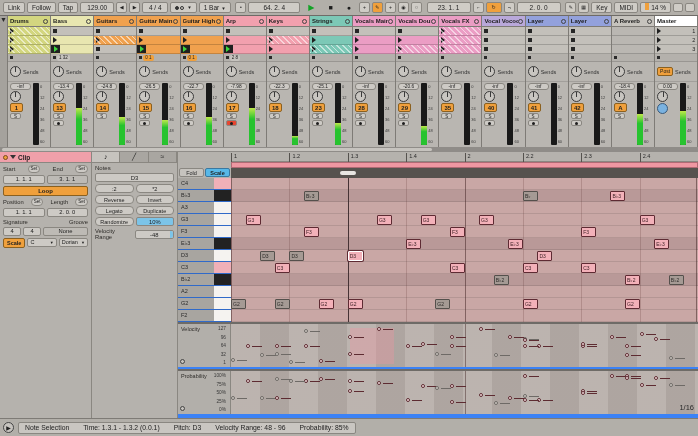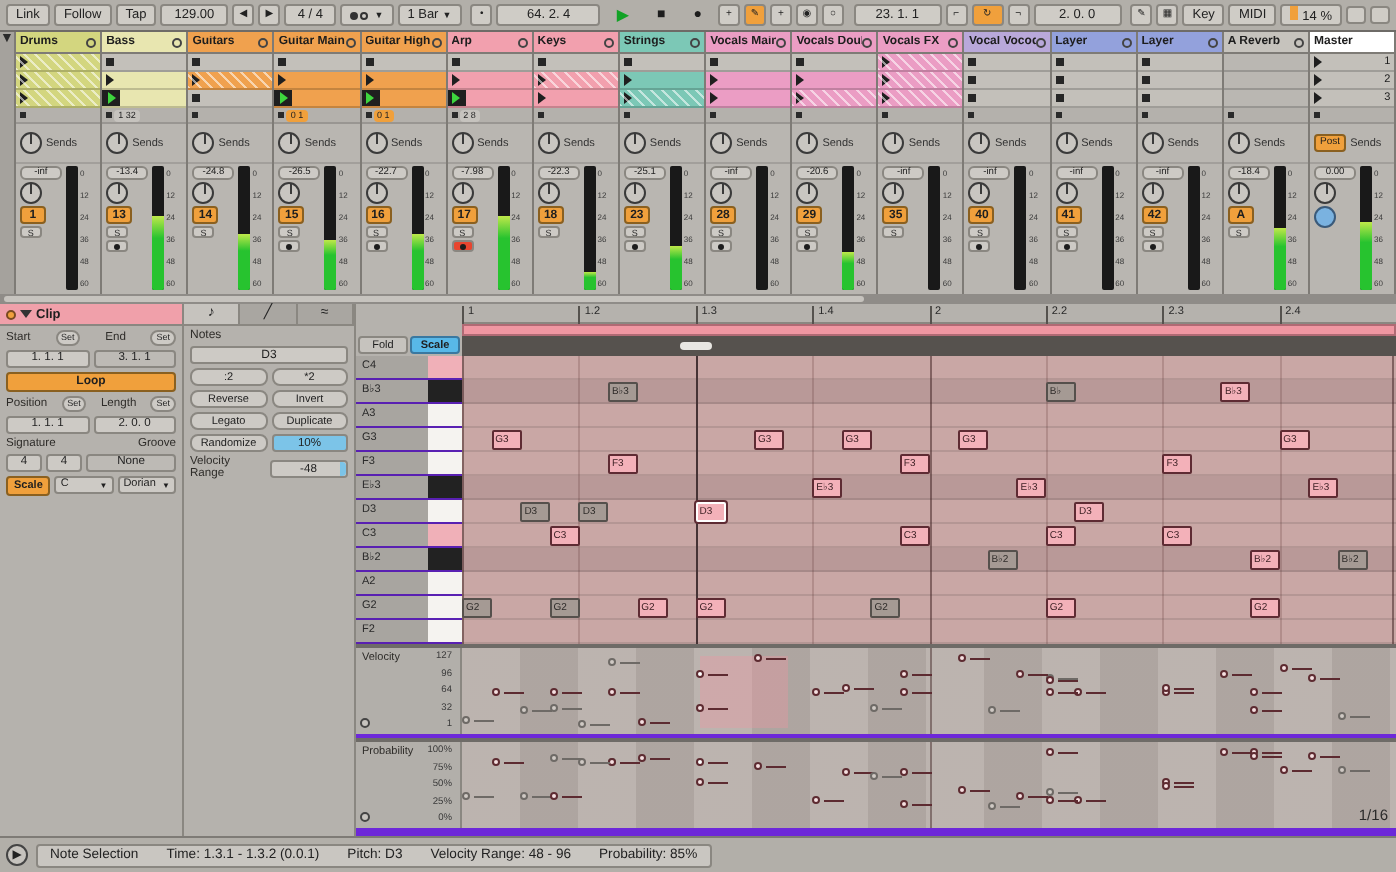--- a/index.html
+++ b/index.html
@@ -90,21 +90,21 @@
   .np-tab.active{background:#c6c3be;}
   .np-body{padding:2px 3px;display:flex;flex-direction:column;gap:2px;}
   .np-title{font-size:6px;color:#2e2c29;}
   .bigbox{height:9px;background:#cdcac5;border:1px solid #8a8781;border-radius:2px;font-size:6px;text-align:center;line-height:8px;}
   .btnrow{display:flex;gap:2px;}
   .nbtn{flex:1;height:9px;background:#cdcac5;border:1px solid #8a8781;border-radius:4px;font-size:5.5px;text-align:center;line-height:8px;color:#222;}
   .randval{flex:1;height:9px;background:#7cc4e8;border:1px solid #8a8781;border-radius:2px;font-size:5.8px;text-align:center;line-height:8px;}
   .vrbox{flex:1;height:9px;background:#cdcac5;border:1px solid #8a8781;border-radius:2px;font-size:5.8px;text-align:center;line-height:8px;position:relative;}
   .vrbox::after{content:"";position:absolute;right:0;top:0;bottom:0;width:3px;background:#7cc4e8;border-radius:0 2px 2px 0;}
   
-  .editor{position:relative;width:520px;height:266px;background:#6d28d9;overflow:hidden;}
+  .editor{position:relative;width:520px;height:266px;background:#3b82f6;overflow:hidden;}
   .ruler{position:absolute;left:53px;top:0;width:467px;height:10px;background:#b5b2ad;border-bottom:1px solid #8a8781;}
   .ruler-tick{position:absolute;top:1px;height:9px;border-left:1px solid #55524e;padding-left:2px;font-size:5.5px;color:#2a2a2a;}
   .loopbar{position:absolute;left:53px;top:10px;width:467px;height:6px;background:#ef97a2;border:1px solid #b06a74;}
   .scrubrow{position:absolute;left:53px;top:16px;width:467px;height:10px;background:#56524e;}
   .scrub-pill{position:absolute;top:3px;width:16px;height:4px;background:#e8e6e2;border-radius:2px;}
   .keyshead{position:absolute;left:0;top:0;width:53px;height:26px;background:#b5b2ad;display:flex;align-items:flex-end;gap:1px;padding:1px;}
   .fold-btn{flex:1;height:9px;background:#c6c3be;border:1px solid #8a8781;border-radius:2px;font-size:5.5px;text-align:center;line-height:8px;}
   .scale-btn{flex:1;height:9px;background:#58b8e8;border:1px solid #3a78a0;border-radius:2px;font-size:5.5px;text-align:center;line-height:8px;font-weight:bold;}
   .keys{position:absolute;left:0;top:26px;width:53px;height:144px;}
   .key-row{height:12px;display:flex;border-bottom:1px solid rgba(0,0,0,.18);}

